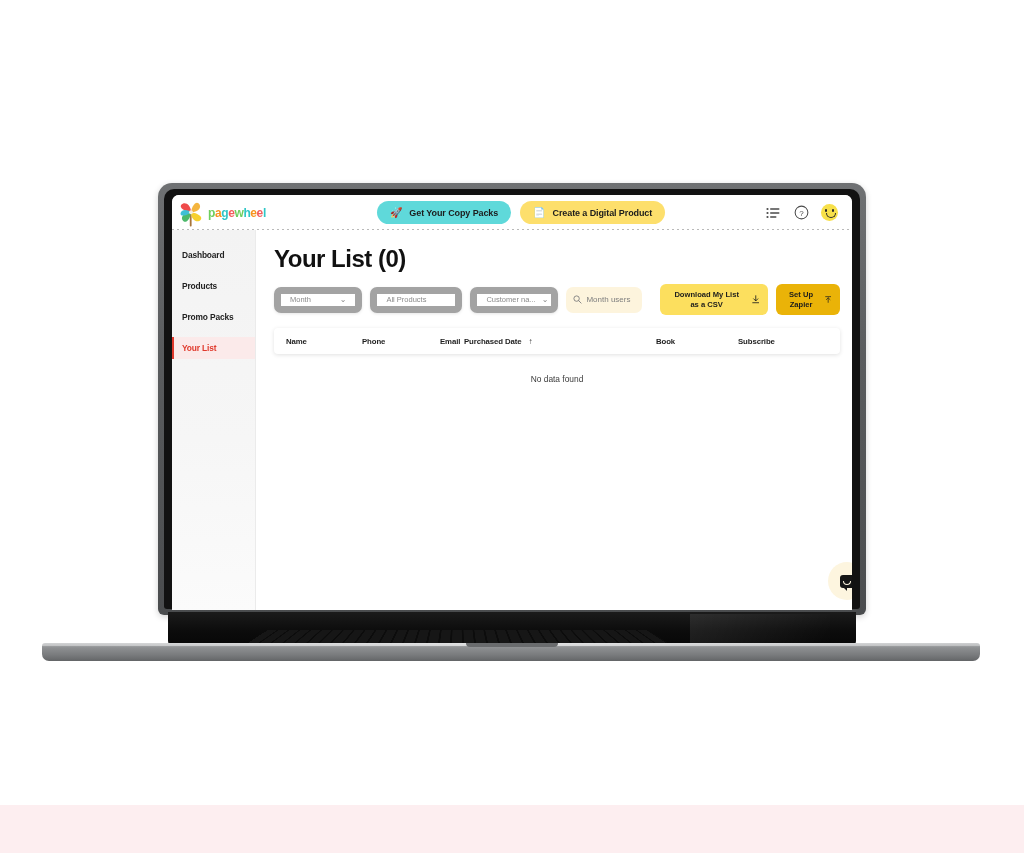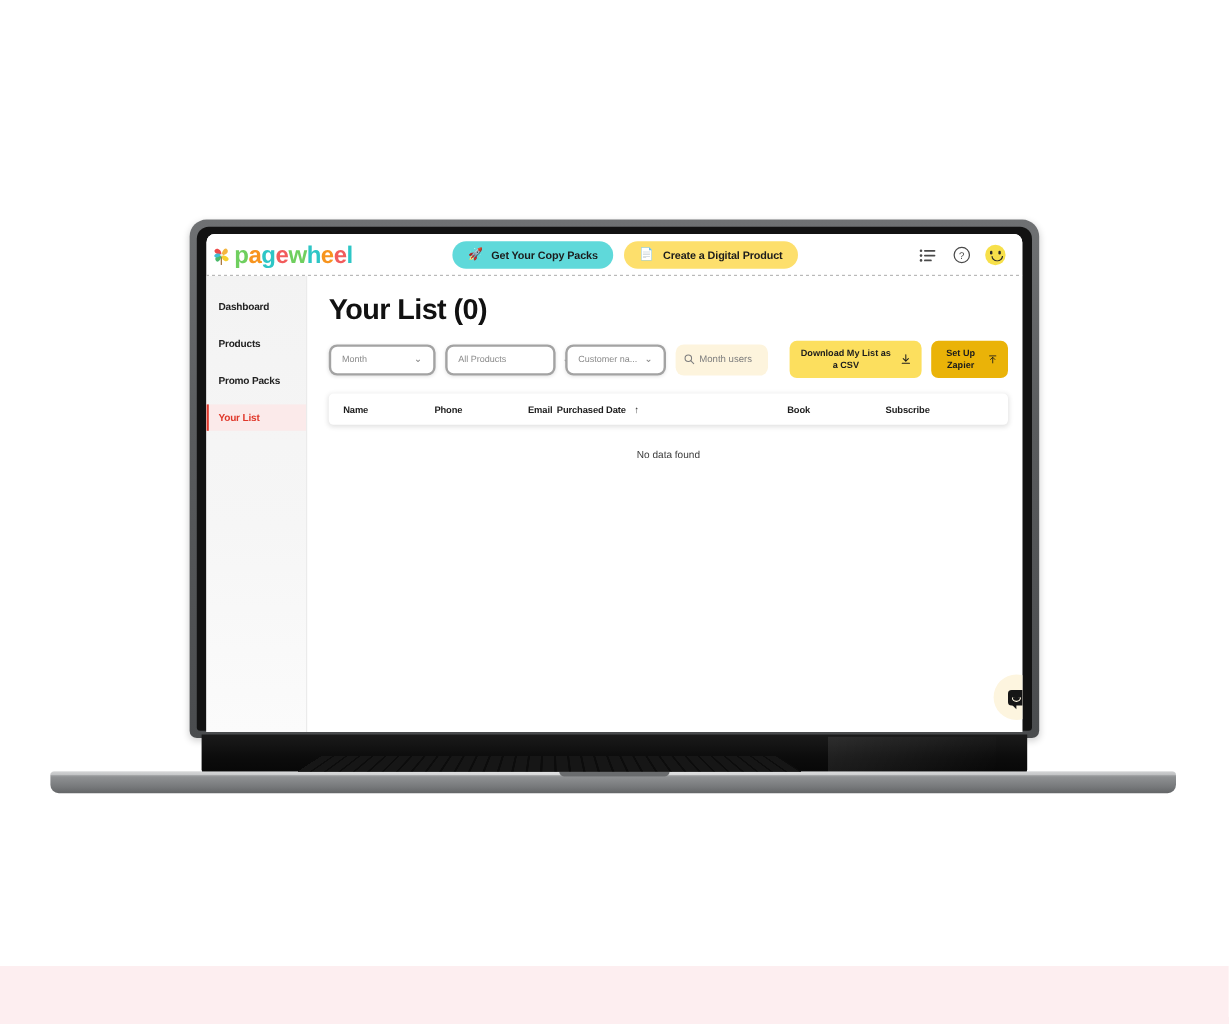--- a/index.html
+++ b/index.html
@@ -148,21 +148,21 @@
 
   .brand {
     display: flex;
     align-items: center;
     gap: 2px;
     width: 118px;
     flex: 0 0 auto;
   }
   .pinwheel { width: 30px; height: 30px; display: block; }
   .wordmark {
-    font-size: 20px;
+    font-size: 12px;
     font-weight: bold;
     letter-spacing: -0.4px;
     line-height: 1;
     white-space: nowrap;
   }
 
   .header-ctas {
     display: flex;
     align-items: center;
     gap: 9px;
@@ -284,21 +284,21 @@
   
   .toolbar {
     display: flex;
     align-items: center;
     gap: 8px;
   }
   .select-box {
     height: 26px;
     border-radius: 7px;
     background: #ffffff;
-    border: 2px solid #a3a3a3;
+    border: 7px solid #a3a3a3;
     box-shadow: 0 1px 3px rgba(0,0,0,0.10);
     display: flex;
     align-items: center;
     justify-content: space-between;
     padding: 0 9px;
     font-size: 7.5px;
     color: #8a8a8a;
     cursor: pointer;
     white-space: nowrap;
   }

